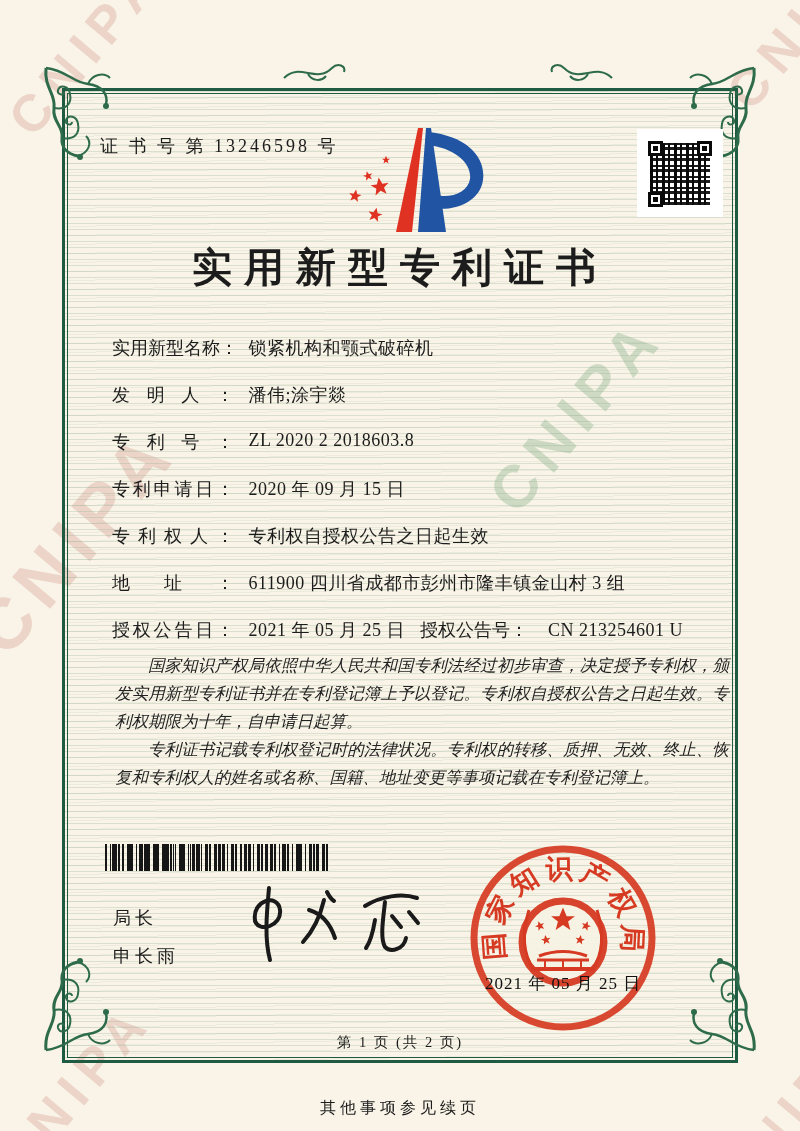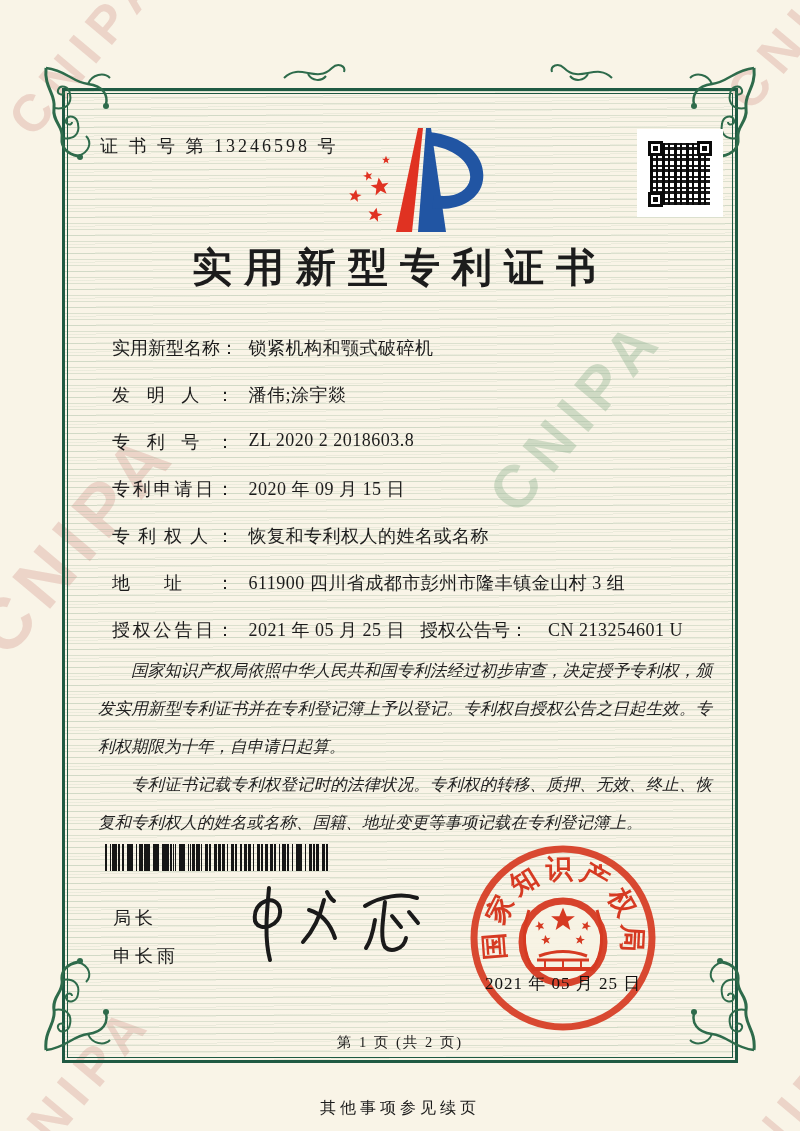--- a/index.html
+++ b/index.html
@@ -30,22 +30,22 @@
   .f-tl{left:-2px;top:-2px;} .f-tr{right:-2px;top:-2px;} .f-bl{left:-2px;bottom:-2px;}
   .title{position:absolute;left:0;top:240px;width:800px;text-align:center;font-size:40px;
          font-weight:bold;letter-spacing:12px;box-sizing:border-box;z-index:6;}
   
   .rows{position:absolute;left:112px;top:336px;width:580px;z-index:6;}
   .row{position:relative;height:19px;margin-bottom:28px;font-size:18px;white-space:nowrap;}
   .flabel{display:inline-block;width:122px;text-align:justify;text-align-last:justify;vertical-align:top;}
   .fvalue{margin-left:10px;letter-spacing:0.5px;}
   .pair2{position:absolute;left:308px;top:0;}
   
-  .body-text{position:absolute;left:98px;top:652px;width:614px;z-index:6;
-             font-size:16.5px;line-height:38px;font-style:italic;text-align:justify;color:#222;}
+  .body-text{position:absolute;left:115px;top:652px;width:614px;z-index:6;
+             font-size:16.5px;line-height:28px;font-style:italic;text-align:justify;color:#222;}
   .body-text p{margin:0;text-indent:2em;}
   
   .barcode{position:absolute;left:105px;top:844px;width:226px;height:27px;z-index:6;
       background:repeating-linear-gradient(90deg,#161616 0 2px,rgba(0,0,0,0) 2px 5px,#161616 5px 6px,rgba(0,0,0,0) 6px 9px,#161616 9px 12px,rgba(0,0,0,0) 12px 13px),
                  repeating-linear-gradient(90deg,#161616 0 1px,rgba(0,0,0,0) 1px 7px,#161616 7px 10px,rgba(0,0,0,0) 10px 17px);}
   
   .sig-title{position:absolute;left:113px;top:906px;font-size:18px;letter-spacing:4px;z-index:6;}
   .sig-name{position:absolute;left:113px;top:944px;font-size:18px;letter-spacing:4px;z-index:6;}
   .sig-hand{position:absolute;left:225px;top:880px;z-index:6;}
   
@@ -149,21 +149,21 @@
     <div class="row">
       <span class="flabel">专利号：</span>
       <span class="fvalue">ZL 2020 2 2018603.8</span>
     </div>
     <div class="row">
       <span class="flabel">专利申请日：</span>
       <span class="fvalue">2020 年 09 月 15 日</span>
     </div>
     <div class="row">
       <span class="flabel">专利权人：</span>
-      <span class="fvalue">恢复和专利权人的姓名或名称</span>
+      <span class="fvalue">专利权自授权公告之日起生效</span>
     </div>
     <div class="row">
       <span class="flabel">地址：</span>
       <span class="fvalue">611900 四川省成都市彭州市隆丰镇金山村 3 组</span>
     </div>
     <div class="row">
       <span class="flabel">授权公告日：</span>
       <span class="fvalue">2021 年 05 月 25 日</span>
       <span class="pair2">
         <span>授权公告号：</span><span class="fvalue" style="margin-left:20px;">CN 213254601 U</span>

